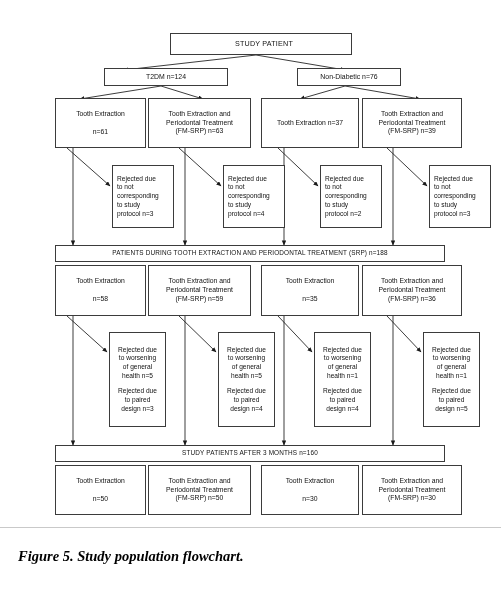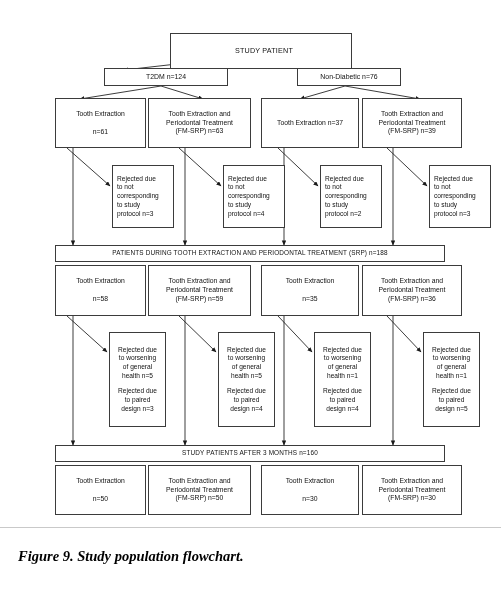--- a/index.html
+++ b/index.html
@@ -142,21 +142,21 @@
         <path d="M284,316 L284,445"></path>
         <path d="M393,316 L393,445"></path>
 
         <path d="M67,316 L107,352"></path>
         <path d="M179,316 L216,352"></path>
         <path d="M278,316 L312,352"></path>
         <path d="M387,316 L421,352"></path>
       </g>
     </svg>
 
-    <div class="node-box root-title" style="left:170px; top:33px; width:182px; height:36px;padding-left:6px;">
+    <div class="node-box root-title" style="left:170px; top:33px; width:182px; height:22px;padding-left:6px;">
       <span class="line">STUDY PATIENT</span>
     </div>
 
     <div class="node-box grp" style="left:104px; top:68px; width:124px; height:18px;">
       <span class="line">T2DM n=124</span>
     </div>
     <div class="node-box grp" style="left:297px; top:68px; width:104px; height:18px;">
       <span class="line">Non-Diabetic  n=76</span>
     </div>
 
@@ -296,15 +296,15 @@
     <div class="node-box tx" style="left:362px; top:465px; width:100px; height:50px;">
       <span class="line">Tooth Extraction and</span>
       <span class="line">Periodontal Treatment</span>
       <span class="line">(FM-SRP)  n=30</span>
     </div>
 
   </div>
 
   <div class="frame-line"></div>
 
-  <div class="caption">Figure 9. Study population flowchart.</div>
+  <div class="caption">Figure 5. Study population flowchart.</div>
 
 </div>
 
 </body></html>

